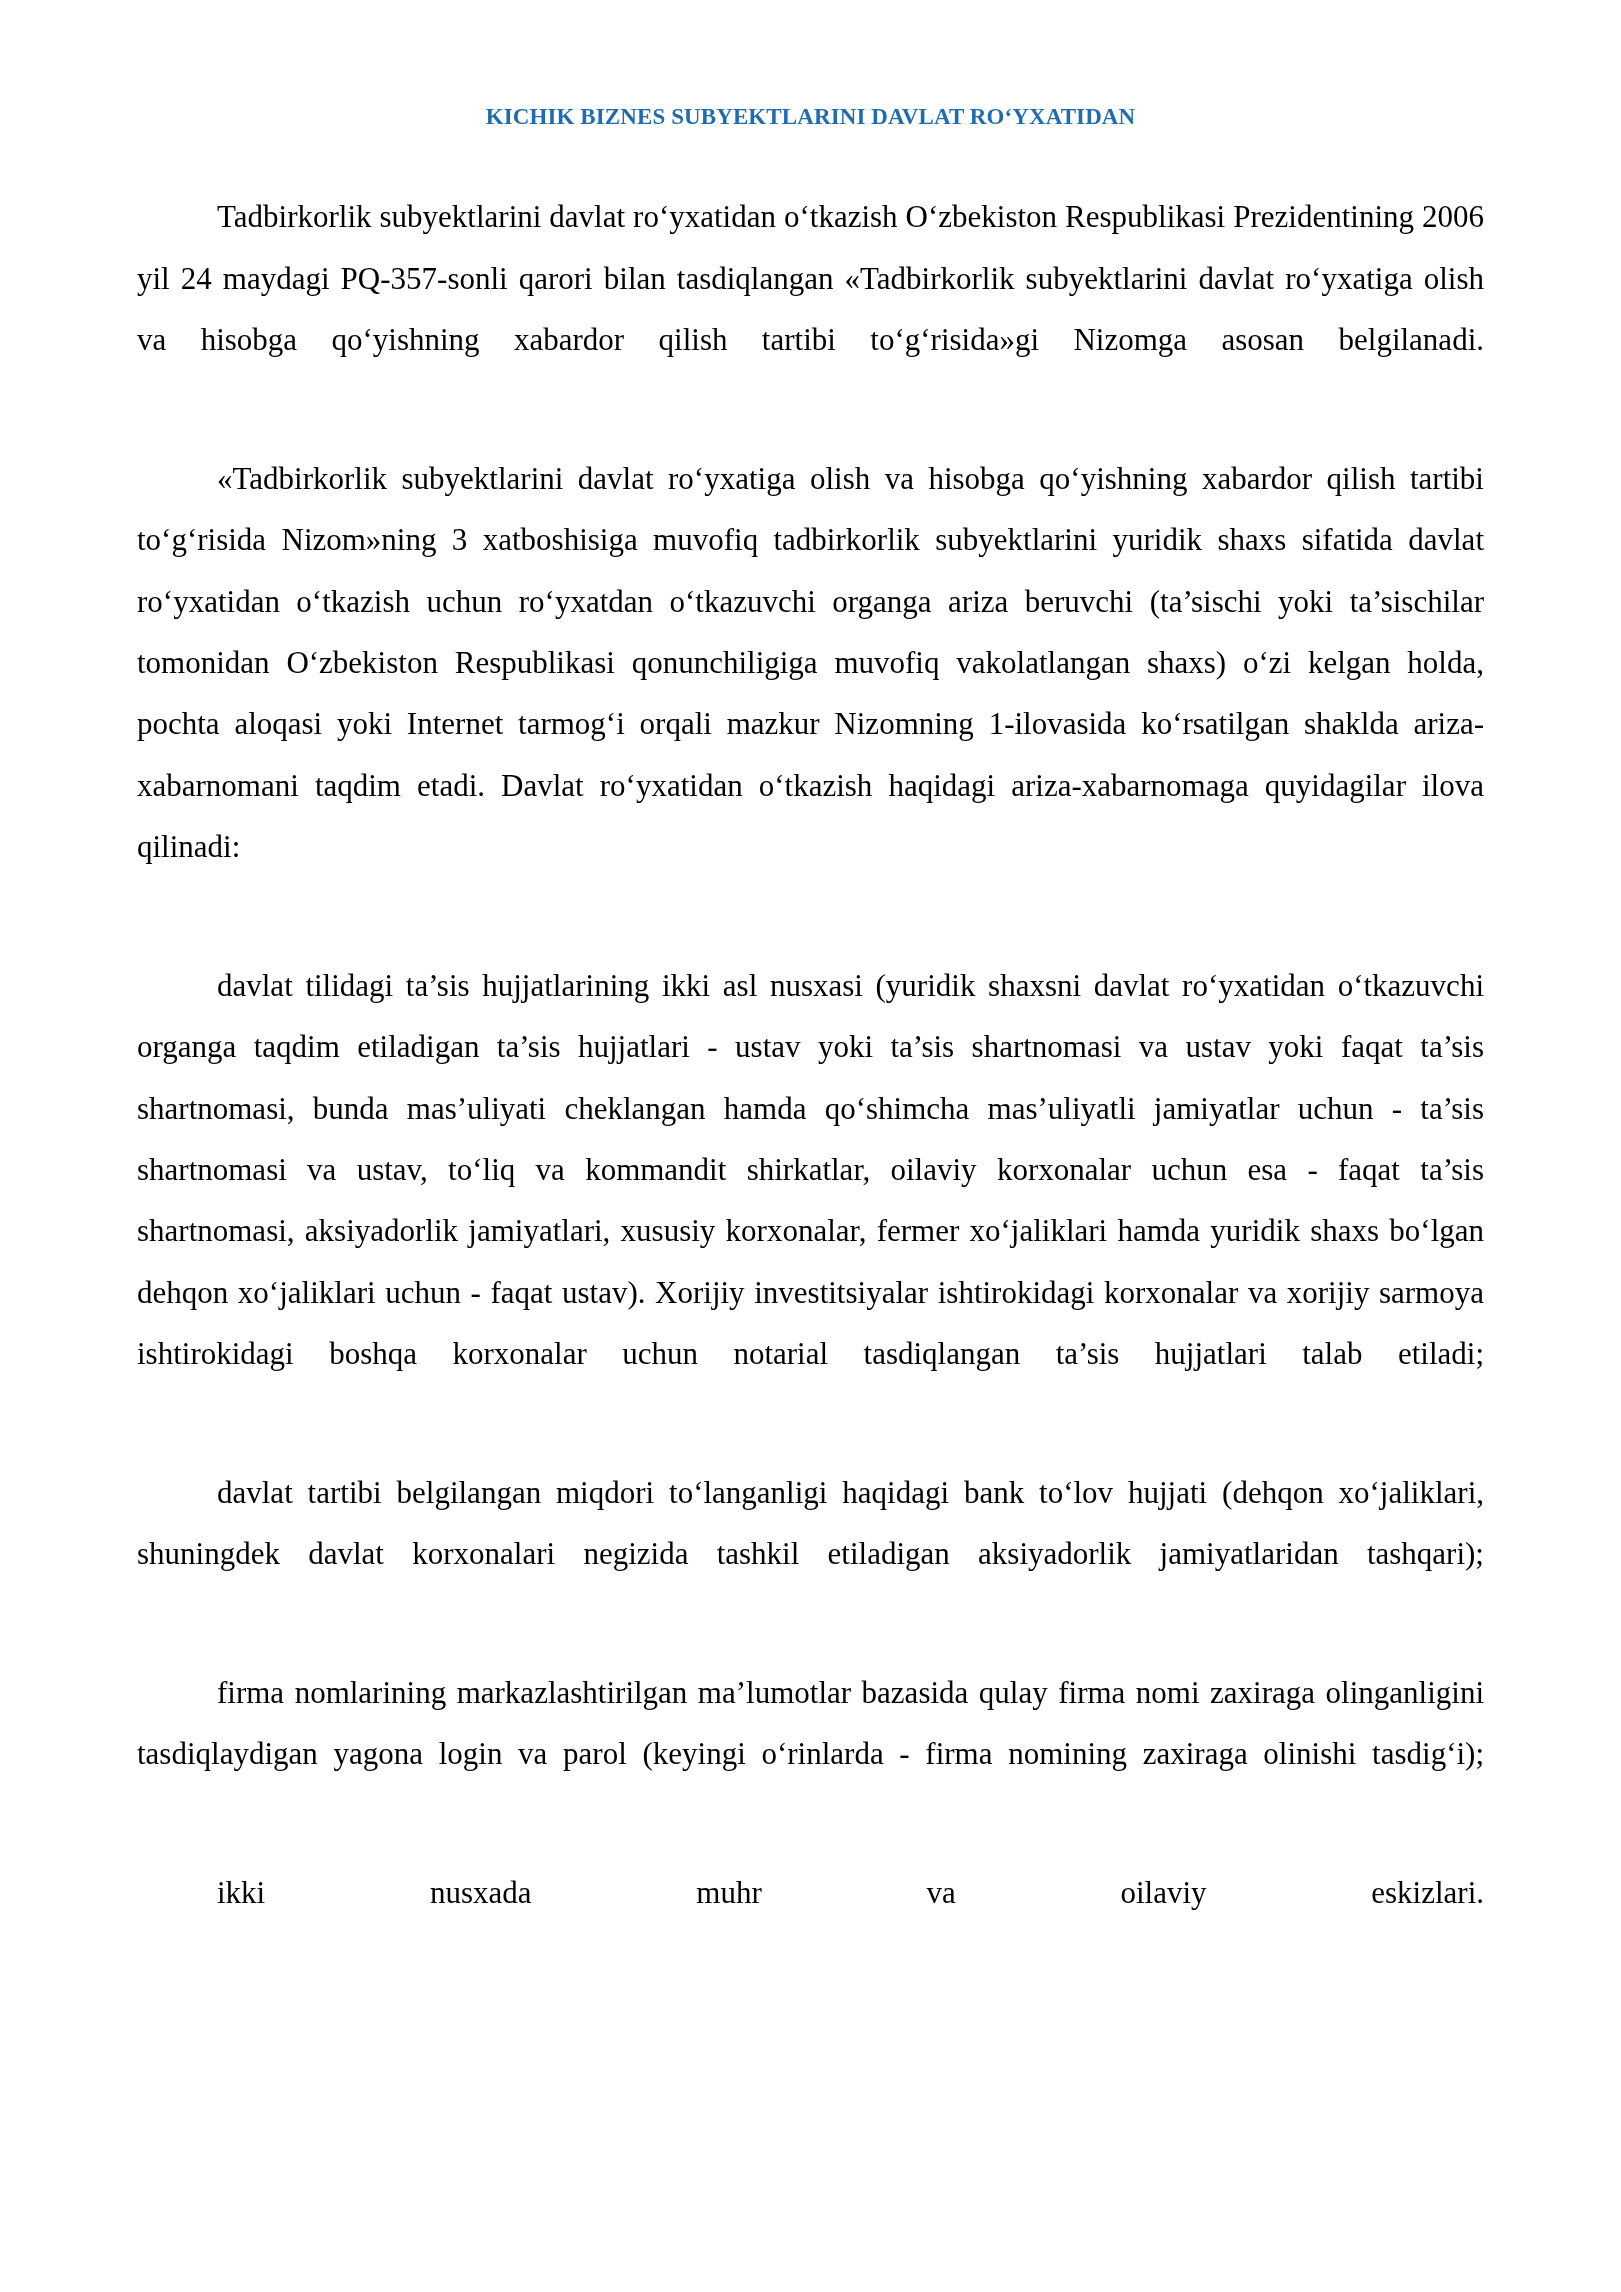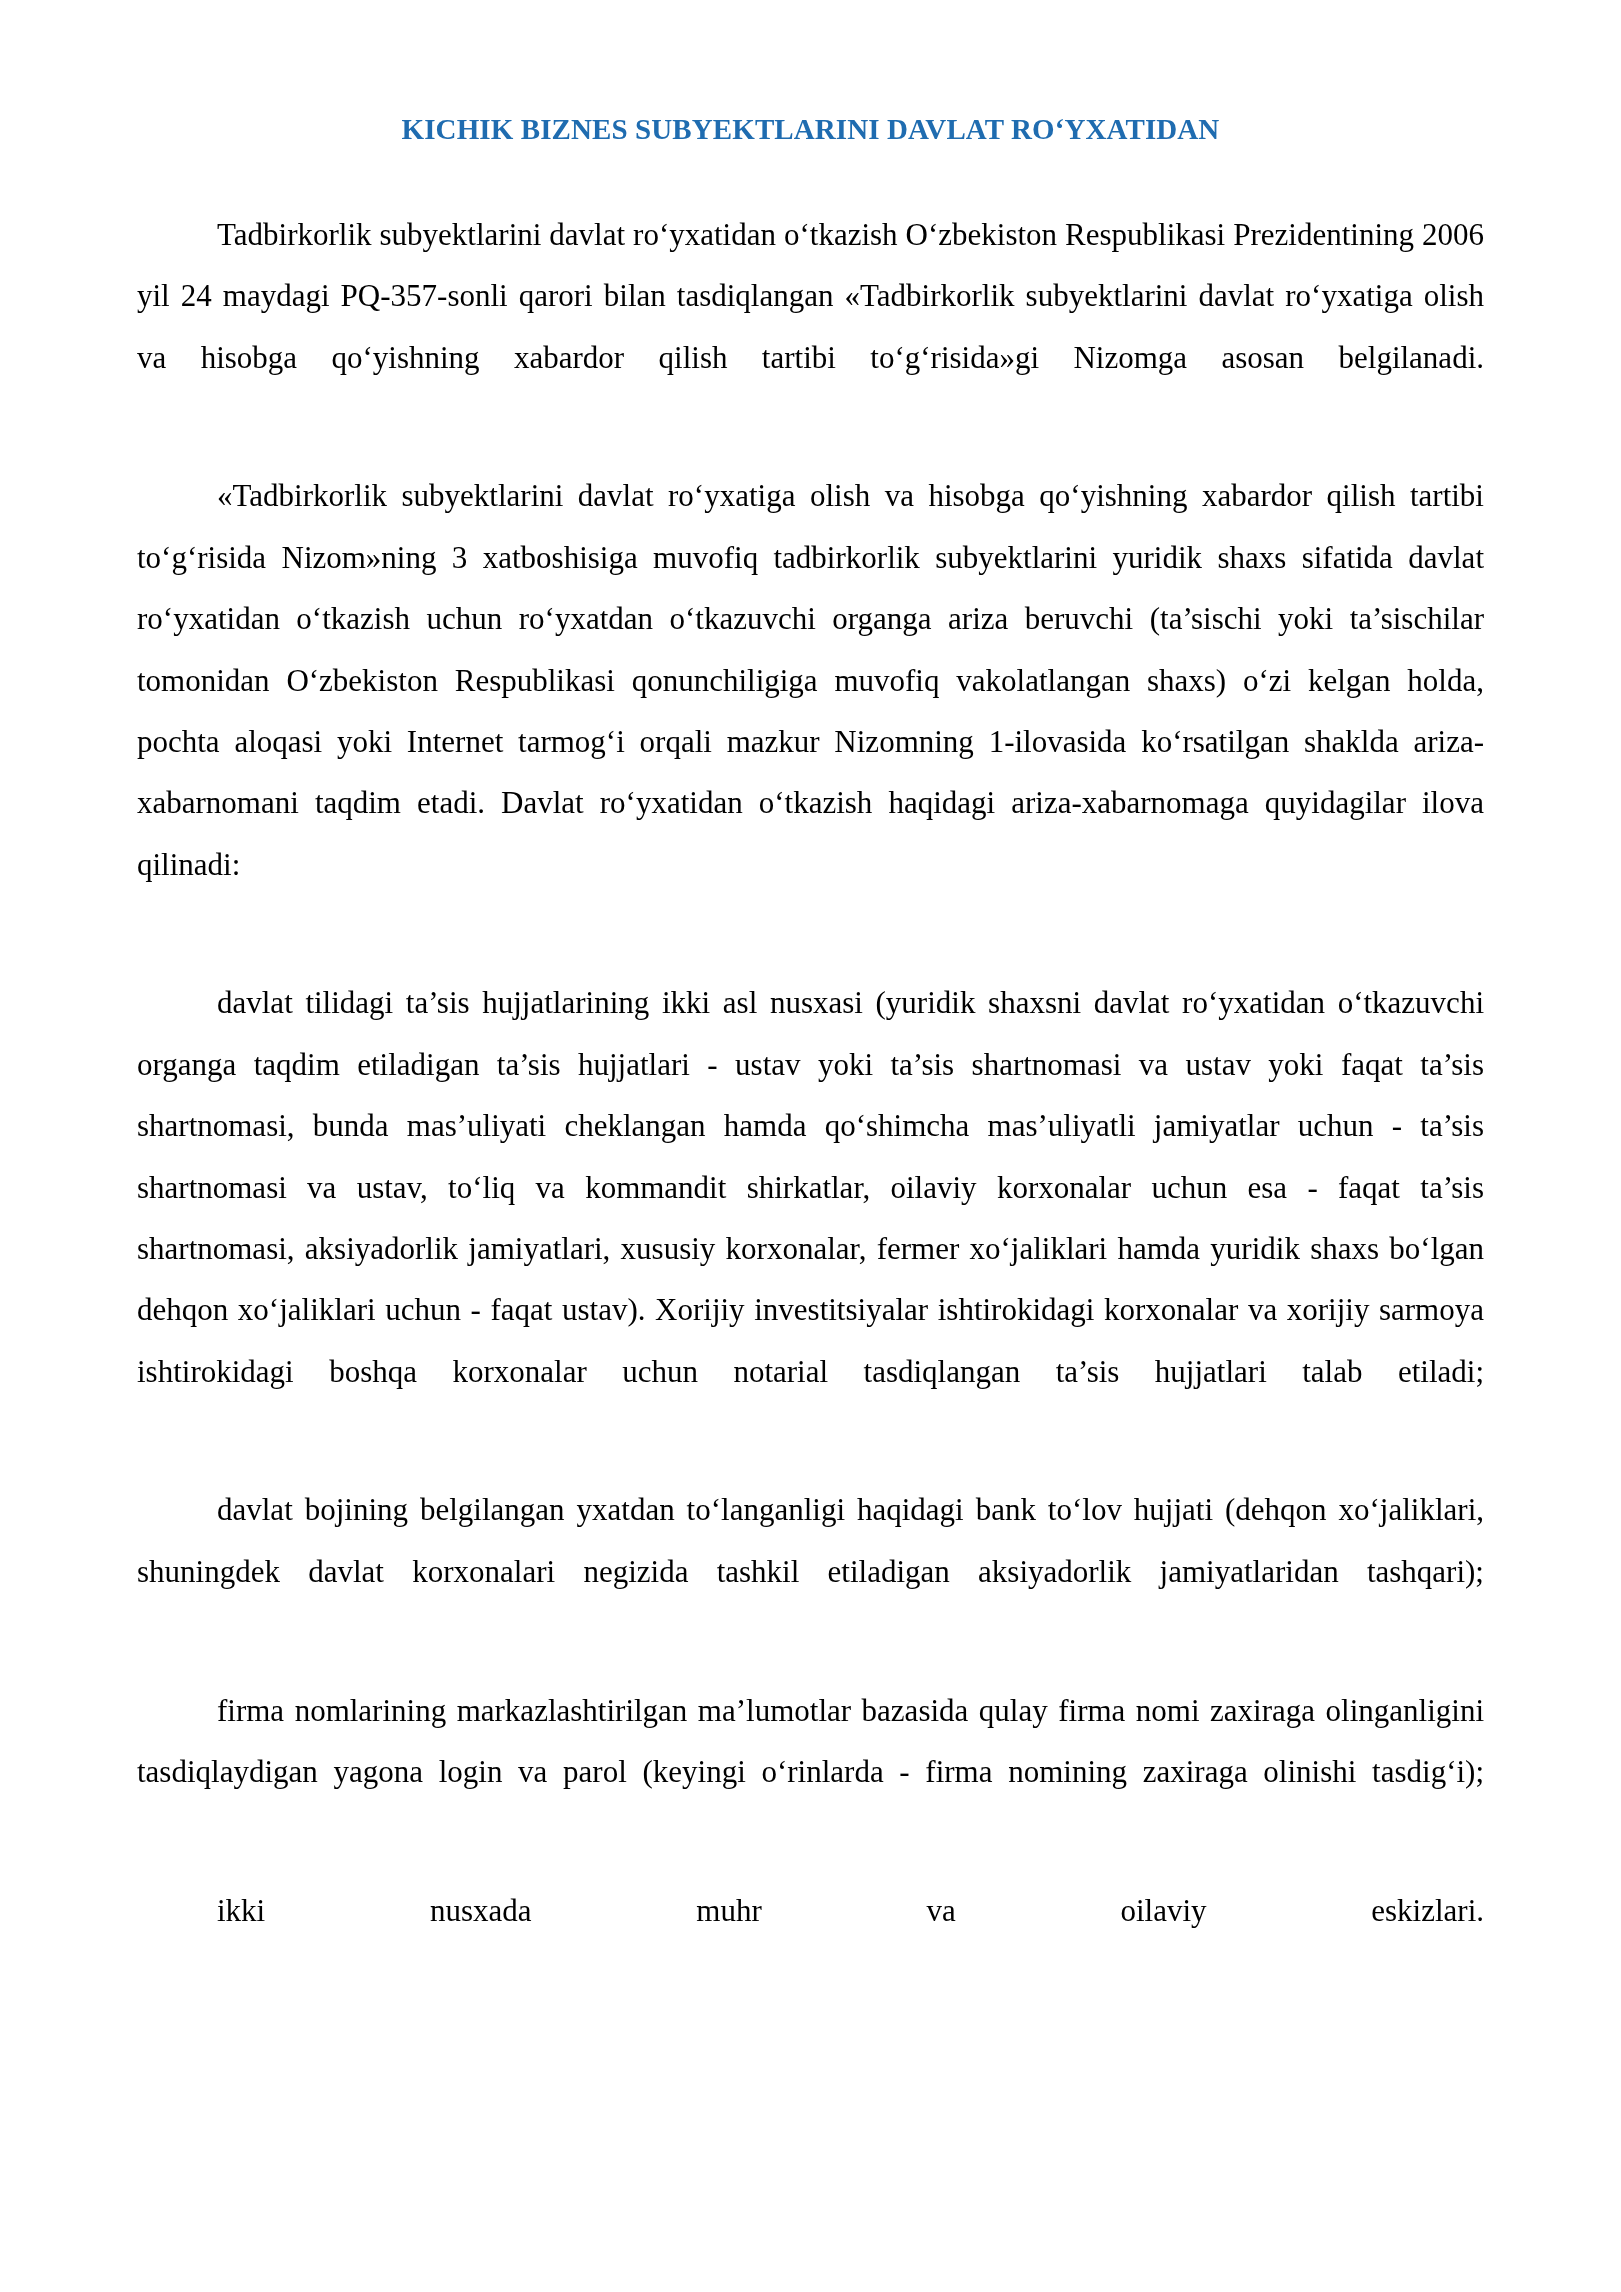--- a/index.html
+++ b/index.html
@@ -17,25 +17,25 @@
     height: 2293px;
     margin: 0 auto;
     background: #ffffff;
     box-sizing: border-box;
     padding: 94px 121px 94px 121px;
     overflow: hidden;
   }
   .doc-title {
     text-align: center;
     font-weight: bold;
-    font-size: 29px;
+    font-size: 23px;
     line-height: 1.62;
     color: #1f6cb0;
     letter-spacing: 0.1px;
-    margin: 12px 0 0 0;
+    margin: 4px 0 0 0;
     padding: 0 39px;
   }
   .doc-title .title-line {
     display: block;
     white-space: nowrap;
   }
   .body-block {
     margin-top: 51px;
   }
   p.para {
@@ -60,19 +60,19 @@
 <div class="page">
 
   <h1 class="doc-title" style="color: rgb(31, 108, 176);">
     <span class="title-line">KICHIK BIZNES SUBYEKTLARINI DAVLAT RO‘YXATIDAN</span>
   </h1>
 
   <div class="body-block">
     <p class="para">Tadbirkorlik subyektlarini davlat ro‘yxatidan o‘tkazish O‘zbekiston Respublikasi Prezidentining 2006 yil 24 maydagi PQ-357-sonli qarori bilan tasdiqlangan «Tadbirkorlik subyektlarini davlat ro‘yxatiga olish va hisobga qo‘yishning xabardor qilish tartibi to‘g‘risida»gi Nizomga asosan belgilanadi.</p>
     <p class="para">«Tadbirkorlik subyektlarini davlat ro‘yxatiga olish va hisobga qo‘yishning xabardor qilish tartibi to‘g‘risida Nizom»ning 3 xatboshisiga muvofiq tadbirkorlik subyektlarini yuridik shaxs sifatida davlat ro‘yxatidan o‘tkazish uchun ro‘yxatdan o‘tkazuvchi organga ariza beruvchi (ta’sischi yoki ta’sischilar tomonidan O‘zbekiston Respublikasi qonunchiligiga muvofiq vakolatlangan shaxs) o‘zi kelgan holda, pochta aloqasi yoki Internet tarmog‘i orqali mazkur Nizomning 1-ilovasida ko‘rsatilgan shaklda ariza-xabarnomani taqdim etadi. Davlat ro‘yxatidan o‘tkazish haqidagi ariza-xabarnomaga quyidagilar ilova qilinadi:</p>
     <p class="para">davlat tilidagi ta’sis hujjatlarining ikki asl nusxasi (yuridik shaxsni davlat ro‘yxatidan o‘tkazuvchi organga taqdim etiladigan ta’sis hujjatlari - ustav yoki ta’sis shartnomasi va ustav yoki faqat ta’sis shartnomasi, bunda mas’uliyati cheklangan hamda qo‘shimcha mas’uliyatli jamiyatlar uchun - ta’sis shartnomasi va ustav, to‘liq va kommandit shirkatlar, oilaviy korxonalar uchun esa - faqat ta’sis shartnomasi, aksiyadorlik jamiyatlari, xususiy korxonalar, fermer xo‘jaliklari hamda yuridik shaxs bo‘lgan dehqon xo‘jaliklari uchun - faqat ustav). Xorijiy investitsiyalar ishtirokidagi korxonalar va xorijiy sarmoya ishtirokidagi boshqa korxonalar uchun notarial tasdiqlangan ta’sis hujjatlari talab etiladi;</p>
-    <p class="para">davlat bojining belgilangan yxatdan to‘langanligi haqidagi bank to‘lov hujjati (dehqon xo‘jaliklari, shuningdek davlat korxonalari negizida tashkil etiladigan aksiyadorlik jamiyatlaridan tashqari);</p>
+    <p class="para">davlat tartibi belgilangan miqdori to‘langanligi haqidagi bank to‘lov hujjati (dehqon xo‘jaliklari, shuningdek davlat korxonalari negizida tashkil etiladigan aksiyadorlik jamiyatlaridan tashqari);</p>
     <p class="para">firma nomlarining markazlashtirilgan ma’lumotlar bazasida qulay firma nomi zaxiraga olinganligini tasdiqlaydigan yagona login va parol (keyingi o‘rinlarda - firma nomining zaxiraga olinishi tasdig‘i);</p>
     <p class="para">ikki nusxada muhr va oilaviy eskizlari.</p>
   </div>
 
 </div>
 
 
 </body></html>

